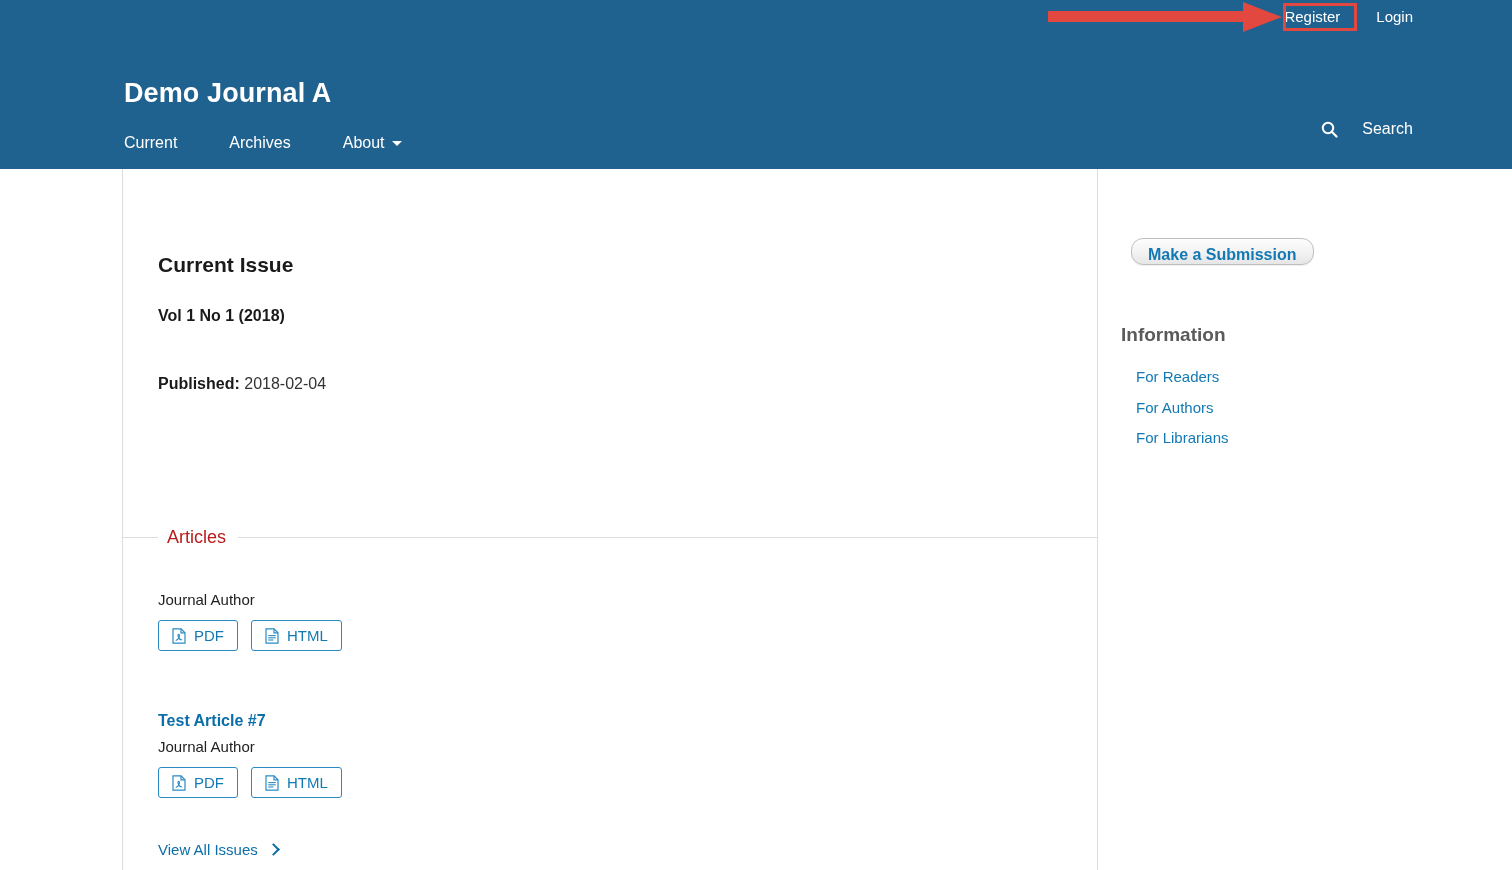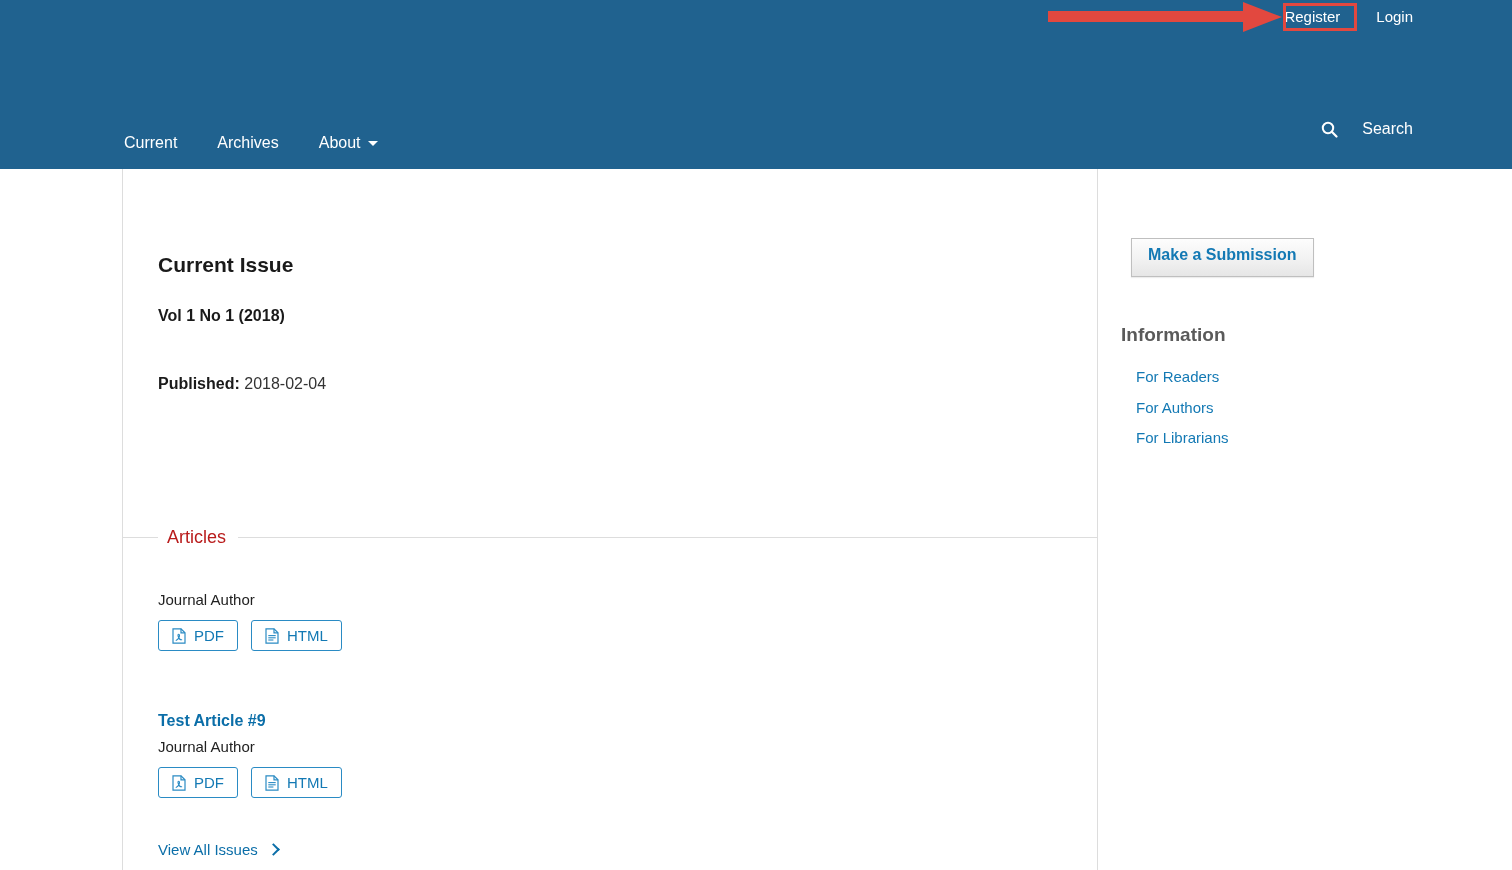--- a/index.html
+++ b/index.html
@@ -52,21 +52,21 @@
     font-weight: bold;
     letter-spacing: 0.1px;
   }
 
   .main-nav {
     position: absolute;
     left: 124px;
     top: 134px;
     display: flex;
     align-items: center;
-    gap: 4px;
+    gap: 16px;
   }
   .main-nav a {
     color: #ffffff;
     font-size: 16px;
     text-decoration: none;
     margin-right: 36px;
     display: inline-flex;
     align-items: center;
   }
   .caret {
@@ -238,24 +238,24 @@
     top: 0px;
   }
 
   
   .submission-btn {
     position: absolute;
     left: 33px;
     top: 69px;
     box-sizing: border-box;
     padding: 0 16px;
-    height: 39px;
+    height: 27px;
     line-height: 31px;
     border: 1px solid #bfbfbf;
-    border-radius: 0;
+    border-radius: 12px;
     background: linear-gradient(to bottom, #fdfdfd 0%, #f3f3f3 50%, #e6e6e6 100%);
     color: #1379b4;
     font-size: 16px;
     font-weight: bold;
     text-decoration: none;
     display: inline-block;
     box-shadow: 0 1px 1px rgba(0,0,0,0.07);
   }
   .sidebar-block-title {
     position: absolute;
@@ -318,20 +318,21 @@
 </head>
 <body>
 
 <div class="site-header">
 
   <div class="user-nav">
     <a href="#" class="nav-register">Register</a>
     <a href="#" class="nav-login">Login</a>
   </div>
 
+  <h1 class="journal-title">Demo Journal A</h1>
 
   <nav class="main-nav">
     <a href="#">
       <span>Current</span>
     </a>
     <a href="#">
       <span>Archives</span>
     </a>
     <a href="#">
       <span>About</span>
@@ -392,21 +393,21 @@
                 <line x1="3.3" y1="12" x2="8.4" y2="12" stroke="#2a8bc4" stroke-width="1.1"></line>
               </svg>
             </span>
             <span>HTML</span>
           </a>
         </div>
       </div>
 
       <div class="article-summary article-2">
         <div class="article-title">
-          <a href="#">Test Article #9</a>
+          <a href="#">Test Article #7</a>
         </div>
         <div class="article-authors">Journal Author</div>
         <div class="galleys">
           <a href="#" class="galley-btn">
             <span>
               <svg width="14" height="16" viewBox="0 0 14 16">
                 <path d="M1 0.8h8l4 4v10.4H1z" fill="none" stroke="#2a8bc4" stroke-width="1.2"></path>
                 <path d="M9 0.8v4h4" fill="none" stroke="#2a8bc4" stroke-width="1.2"></path>
                 <path d="M4.2 12.4c2.2-1.4 3.3-3.6 3.3-5 0-0.8-0.3-1.2-0.8-1.2-0.6 0-0.9 0.6-0.6 1.8 0.5 2.1 2.3 3.8 3.6 3.8" fill="none" stroke="#2a8bc4" stroke-width="1.1" stroke-linecap="round"></path>
               </svg>

